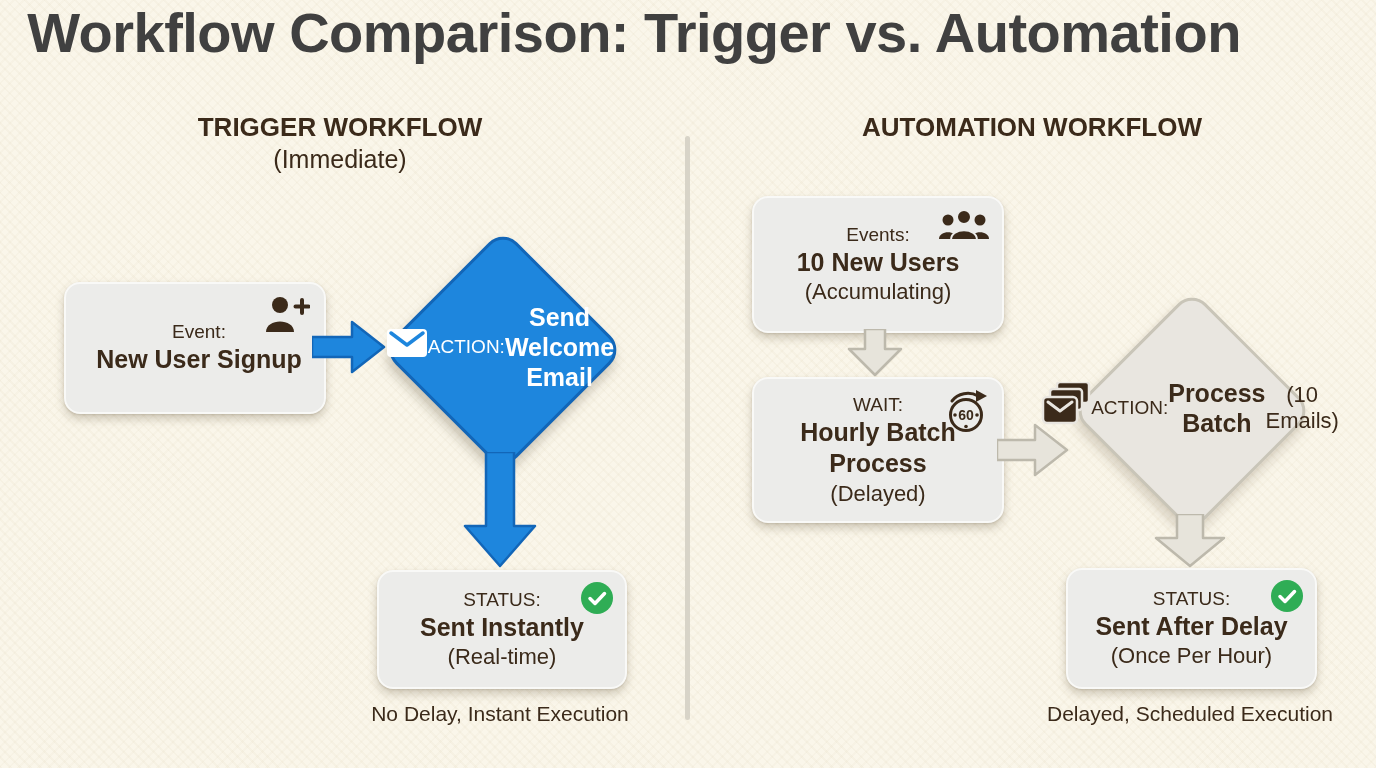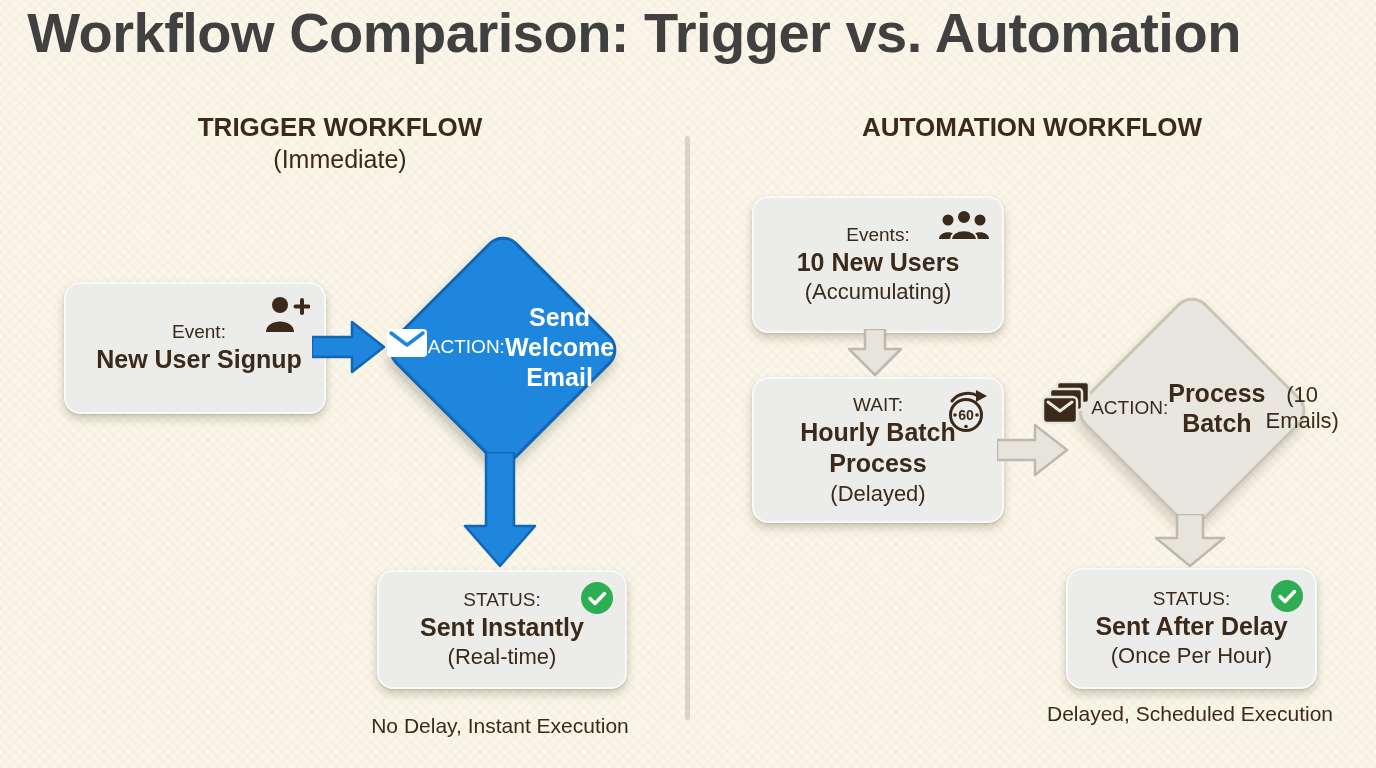--- a/index.html
+++ b/index.html
@@ -117,21 +117,21 @@
       <svg width="34" height="34" viewBox="0 0 34 34">
         <circle cx="17" cy="17" r="16" fill="#2fad55"></circle>
         <path d="M10 17.5 L15 22.5 L24.5 12.5" stroke="#ffffff" stroke-width="3.5" fill="none" stroke-linecap="round" stroke-linejoin="round"></path>
       </svg>
     </span>
     <div class="lbl">STATUS:</div>
     <div class="val">Sent Instantly</div>
     <div class="note">(Real-time)</div>
   </div>
 
-  <div class="abs caption" style="left:290px;margin-top:12px;">No Delay, Instant Execution</div>
+  <div class="abs caption" style="left:290px;">No Delay, Instant Execution</div>
 
   <div class="abs node-box" style="left:752px; top:196px; width:248px; height:133px;">
     <span class="corner-icon" style="top:11px; right:13px;">
       <svg width="50" height="35" viewBox="0 0 50 35">
         <circle cx="9" cy="11" r="5.5" fill="#3b2a1a"></circle>
         <path d="M0 30 C0 21 18 21 18 30 Z" fill="#3b2a1a"></path>
         <circle cx="41" cy="11" r="5.5" fill="#3b2a1a"></circle>
         <path d="M32 30 C32 21 50 21 50 30 Z" fill="#3b2a1a"></path>
         <circle cx="25" cy="8" r="7" fill="#3b2a1a" stroke="#ececea" stroke-width="2"></circle>
         <path d="M12 31 C12 18 38 18 38 31 Z" fill="#3b2a1a" stroke="#ececea" stroke-width="2"></path>

